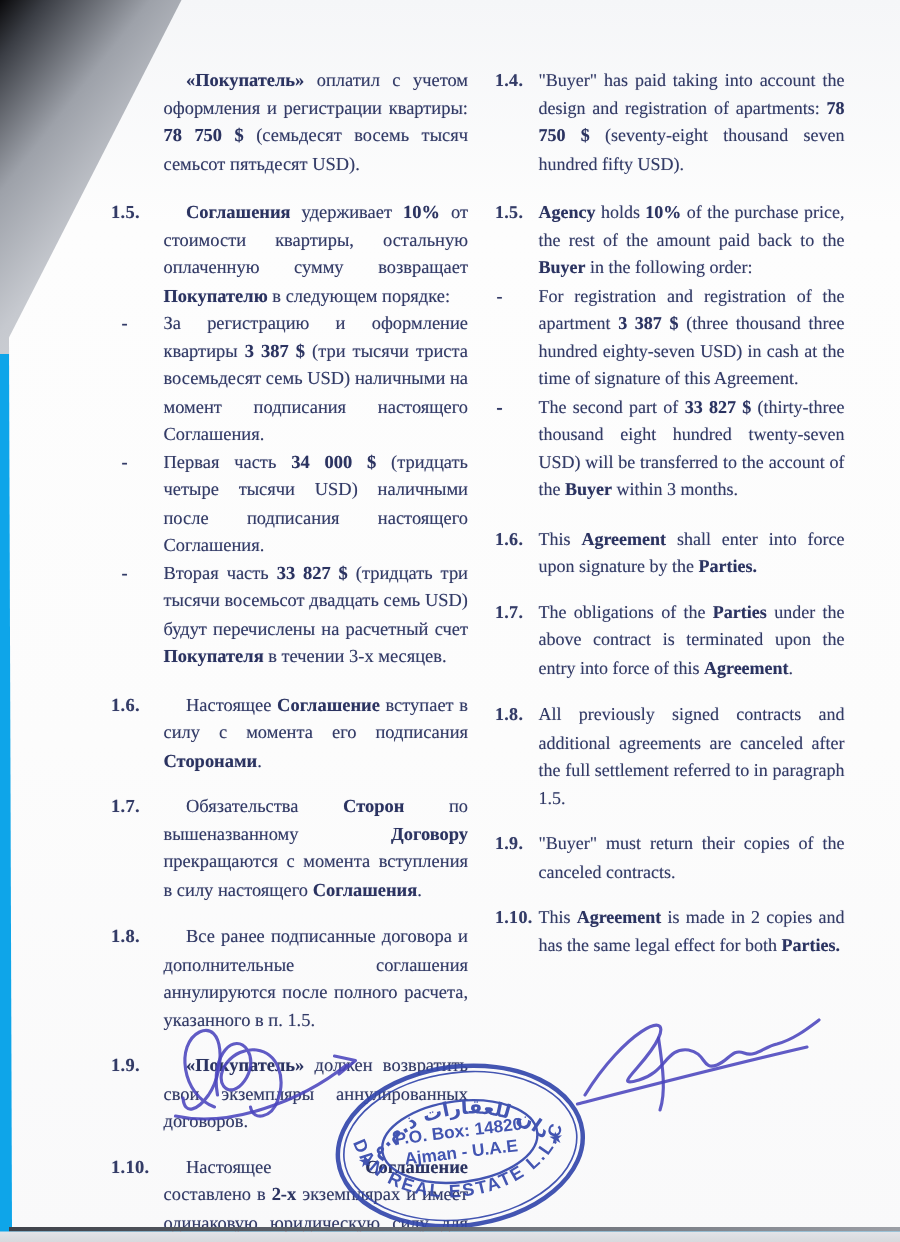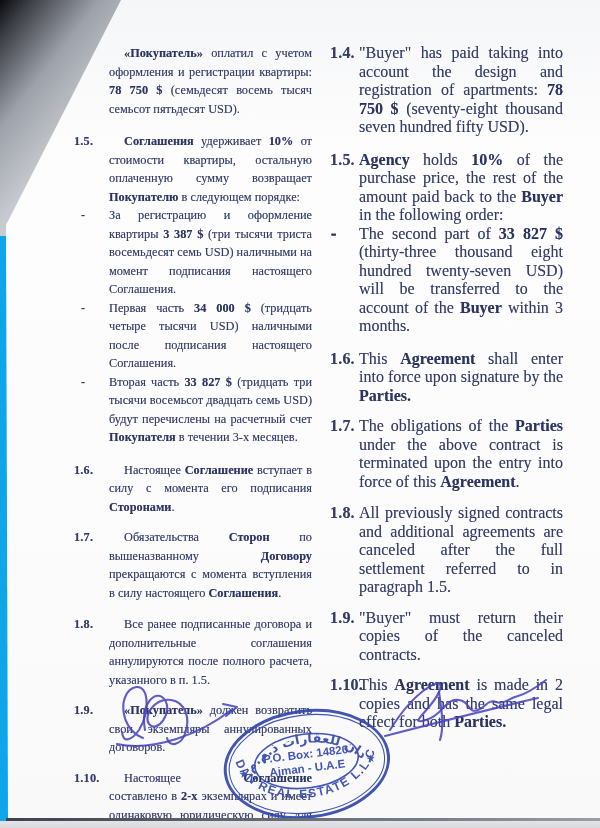--- a/index.html
+++ b/index.html
@@ -21,21 +21,21 @@
     position:absolute; left:6px; top:818px; width:594px; height:3px;
     background:linear-gradient(90deg,#3f424a 0%,#5f636b 35%,#787c84 70%,#9b9ea5 100%);
   }
   .below-edge {
     position:absolute; left:0; top:821px; width:600px; height:7px;
     background:linear-gradient(180deg,#e3e4e8,#d7d9dd);
   }
 
   .col { position:absolute; color:#333b66; text-align:justify; }
   .col-ru { left:74px; top:44px; width:238px; font-size:12.3px; line-height:18.5px; }
-  .col-en { left:330px; top:44px; width:233px; font-size:16px; line-height:18.5px; }
+  .col-en { left:330px; top:44px; width:233px; font-size:12px; line-height:18.5px; }
 
   .item { position:relative; padding-left:35px; margin:0 0 13px 0; }
   .col-en .item { padding-left:29px; }
   .item p { margin:0; }
   .item .num { position:absolute; left:0; top:0; font-weight:bold; letter-spacing:.2px; }
   .item.bullet { margin-bottom:0; }
   .item.bullet .num { left:7px; font-weight:bold; }
   .col-en .item.bullet .num { left:1px; }
   .item.tight { margin-bottom:0; }
   .item.gap-lg { margin-bottom:14px; }
@@ -107,20 +107,21 @@
     <div class="item gap-lg">
       <span class="num">1.4.</span>
       <p>"Buyer" has paid taking into account the design and registration of apartments: <b>78 750 $</b> (seventy-eight thousand seven hundred fifty USD).</p>
     </div>
     <div class="item tight">
       <span class="num">1.5.</span>
       <p><b>Agency</b> holds <b>10%</b> of the purchase price, the rest of the amount paid back to the <b>Buyer</b> in the following order:</p>
     </div>
     <div class="item bullet">
       <span class="num">-</span>
+      <p>For registration and registration of the apartment <b>3 387 $</b> (three thousand three hundred eighty-seven USD) in cash at the time of signature of this Agreement.</p>
     </div>
     <div class="item bullet">
       <span class="num">-</span>
     </div>
     <div class="item bullet gap-lg">
       <span class="num">-</span>
       <p>The second part of <b>33 827 $</b> (thirty-three thousand eight hundred twenty-seven USD) will be transferred to the account of the <b>Buyer</b> within 3 months.</p>
     </div>
     <div class="item gap-md">
       <span class="num">1.6.</span>

